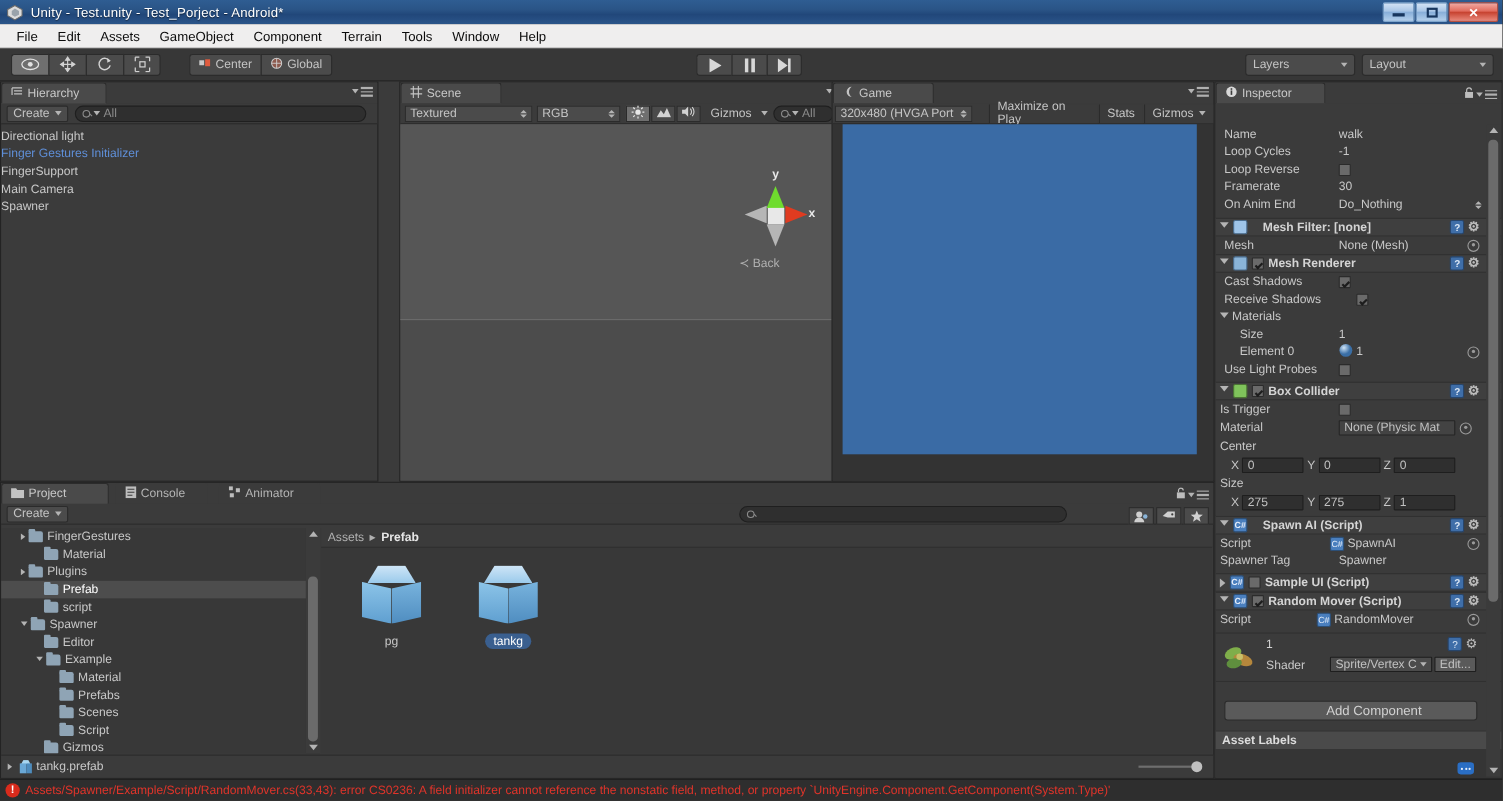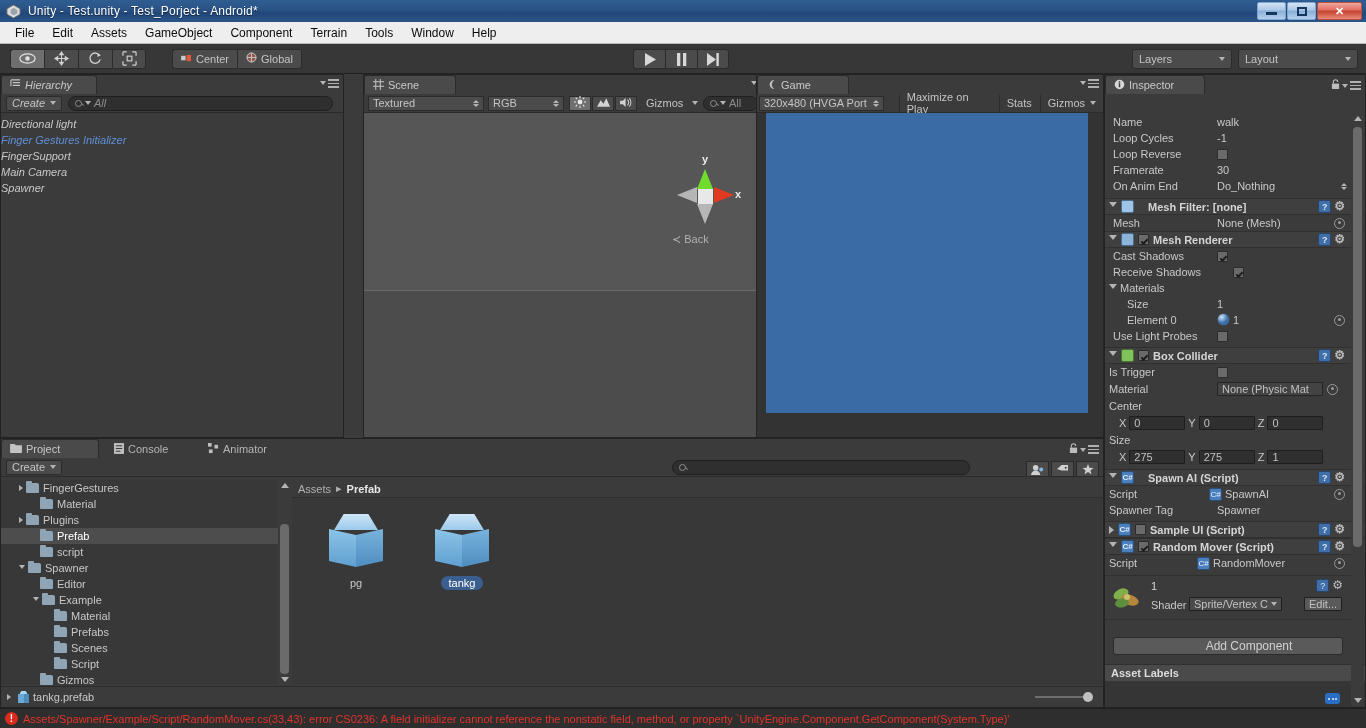--- a/index.html
+++ b/index.html
@@ -106,21 +106,21 @@
     color:#c4c4c4; font-size:11px;
   }
   .searchfield {
     height:15px; background:#2f2f2f; border:1px solid #1f1f1f; border-radius:8px;
     display:flex; align-items:center; padding:0 6px; color:#8c8c8c; font-size:11px; gap:3px;
   }
   .magnifier { width:7px;height:7px;border:1.3px solid #8c8c8c;border-radius:50%;position:relative;display:inline-block;}
   .magnifier::after{content:"";position:absolute;width:3px;height:1.3px;background:#8c8c8c;right:-3px;bottom:0px;transform:rotate(45deg);}
 
   
-  #hierarchy { left:0; top:74px; width:344px; height:364px;font-style:italic; }
+  #hierarchy { left:0; top:74px; width:344px; height:364px; }
   .h-list { padding-top:3px; }
   .h-item { height:16px; line-height:16px; color:#c8c8c8; font-size:11px; }
   .h-item.prefab { color:#5f8fd8; }
 
   
   #scene { left:344px; top:74px; width:412px; height:364px;margin-left:19px; }
   .scene-toolbar { height:19px; background:#3b3b3b; display:flex; align-items:center; gap:1px; border-bottom:1px solid #2b2b2b; padding-left:4px;}
   .sdrop {
     height:15px; background:#4b4b4b; border:1px solid #2b2b2b;
     display:flex; align-items:center; justify-content:space-between;
@@ -708,21 +708,21 @@
         <span style="position:absolute;left:6px;top:9px;">
           <svg width="34" height="28" viewBox="0 0 34 28">
             <ellipse cx="10" cy="9" rx="8" ry="5" fill="#7fae4a" transform="rotate(-25 10 9)"></ellipse>
             <ellipse cx="19" cy="15" rx="9" ry="5" fill="#b5873c" transform="rotate(20 19 15)"></ellipse>
             <ellipse cx="11" cy="18" rx="7" ry="4.5" fill="#5f8f3e" transform="rotate(-10 11 18)"></ellipse>
             <circle cx="16" cy="12" r="3" fill="#c9c06a"></circle>
           </svg>
         </span>
         <span style="position:absolute;left:46px;top:4px;font-size:11px;color:#d4d4d4;">1</span>
         <span style="position:absolute;left:46px;top:23px;font-size:11px;color:#c8c8c8;">Shader</span>
-        <span class="field" style="position:absolute;left:84px;top:21px;width:93px;justify-content:space-between;background:#4b4b4b;">
+        <span class="field" style="position:absolute;left:104px;top:21px;width:93px;justify-content:space-between;background:#4b4b4b;">
           <span>Sprite/Vertex C</span>
           <i class="caret-d"></i>
         </span>
         <span class="field" style="position:absolute;left:199px;top:21px;width:38px;justify-content:center;background:#5a5a5a;">Edit...</span>
         <span style="position:absolute;right:22px;top:3px;display:flex;gap:3px;">
           <span class="help-icon">?</span>
           <span class="gear">⚙</span>
         </span>
       </div>
 

